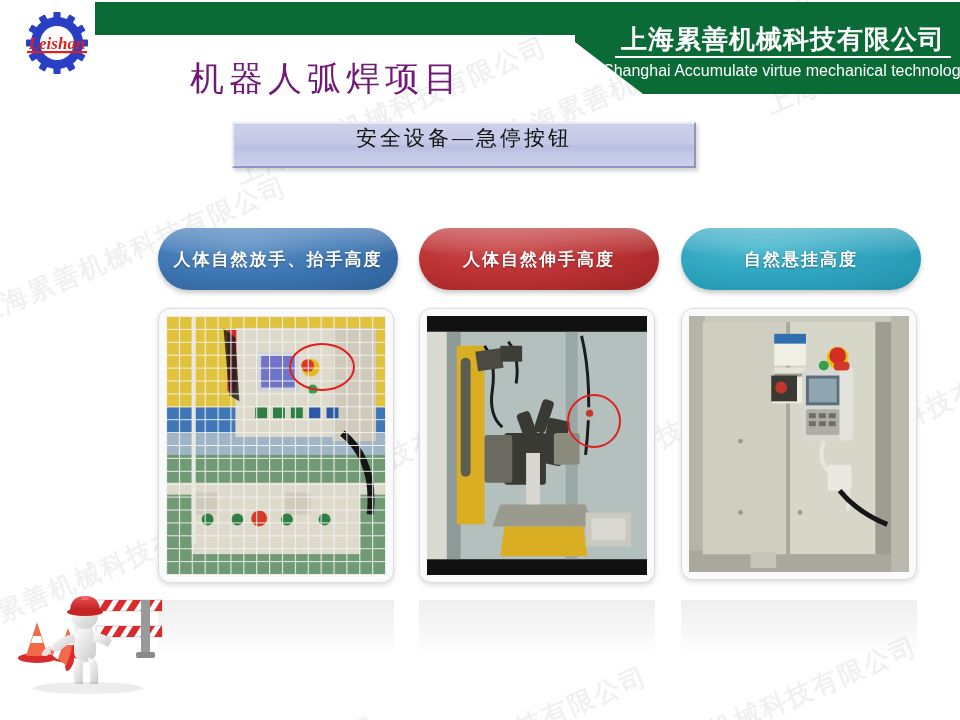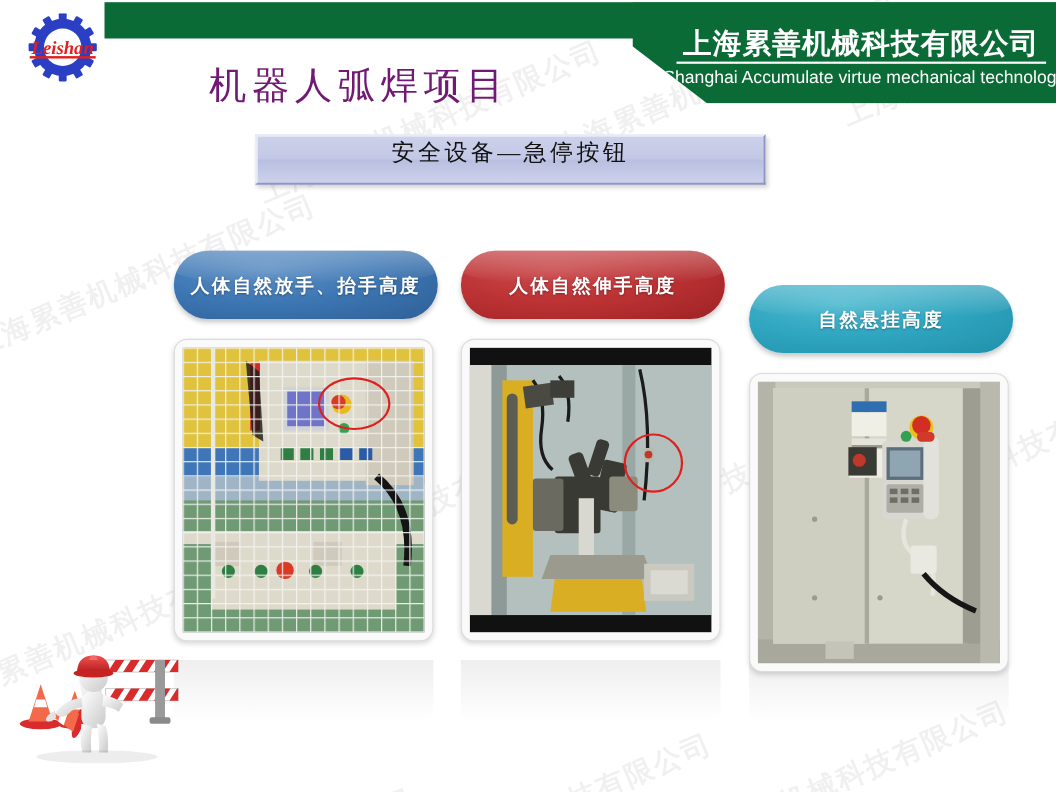--- a/index.html
+++ b/index.html
@@ -84,21 +84,21 @@
     box-shadow:0 3px 5px rgba(0,0,0,.22);
     position:relative;overflow:hidden;
   }
   .pill::after{
     content:"";position:absolute;left:0;top:0;width:100%;height:46%;
     background:linear-gradient(180deg,rgba(255,255,255,.30),rgba(255,255,255,0));
     border-radius:31px 31px 50% 50%/31px 31px 22px 22px;
   }
   .pill-blue{background:radial-gradient(ellipse at 35% 28%,#5d8fc4 0%,#3c76b3 48%,#2f5f96 100%);}
   .pill-red {background:radial-gradient(ellipse at 35% 28%,#c9484a 0%,#bd3335 45%,#9e2224 100%);}
-  .pill-teal{background:radial-gradient(ellipse at 35% 28%,#4cb9cf 0%,#2fa5c0 48%,#2190aa 100%);margin-top:31px;}
+  .pill-teal{background:radial-gradient(ellipse at 35% 28%,#4cb9cf 0%,#2fa5c0 48%,#2190aa 100%);}
   .pill-text{
     position:relative;z-index:2;
     font-family:"Liberation Serif","DejaVu Serif",serif;
     font-weight:700;color:#fff;font-size:17px;letter-spacing:2px;white-space:nowrap;
     text-shadow:0 1px 2px rgba(0,0,0,.35);
   }
 
   
   .frame{
     margin-top:18px;width:236px;height:275px;

